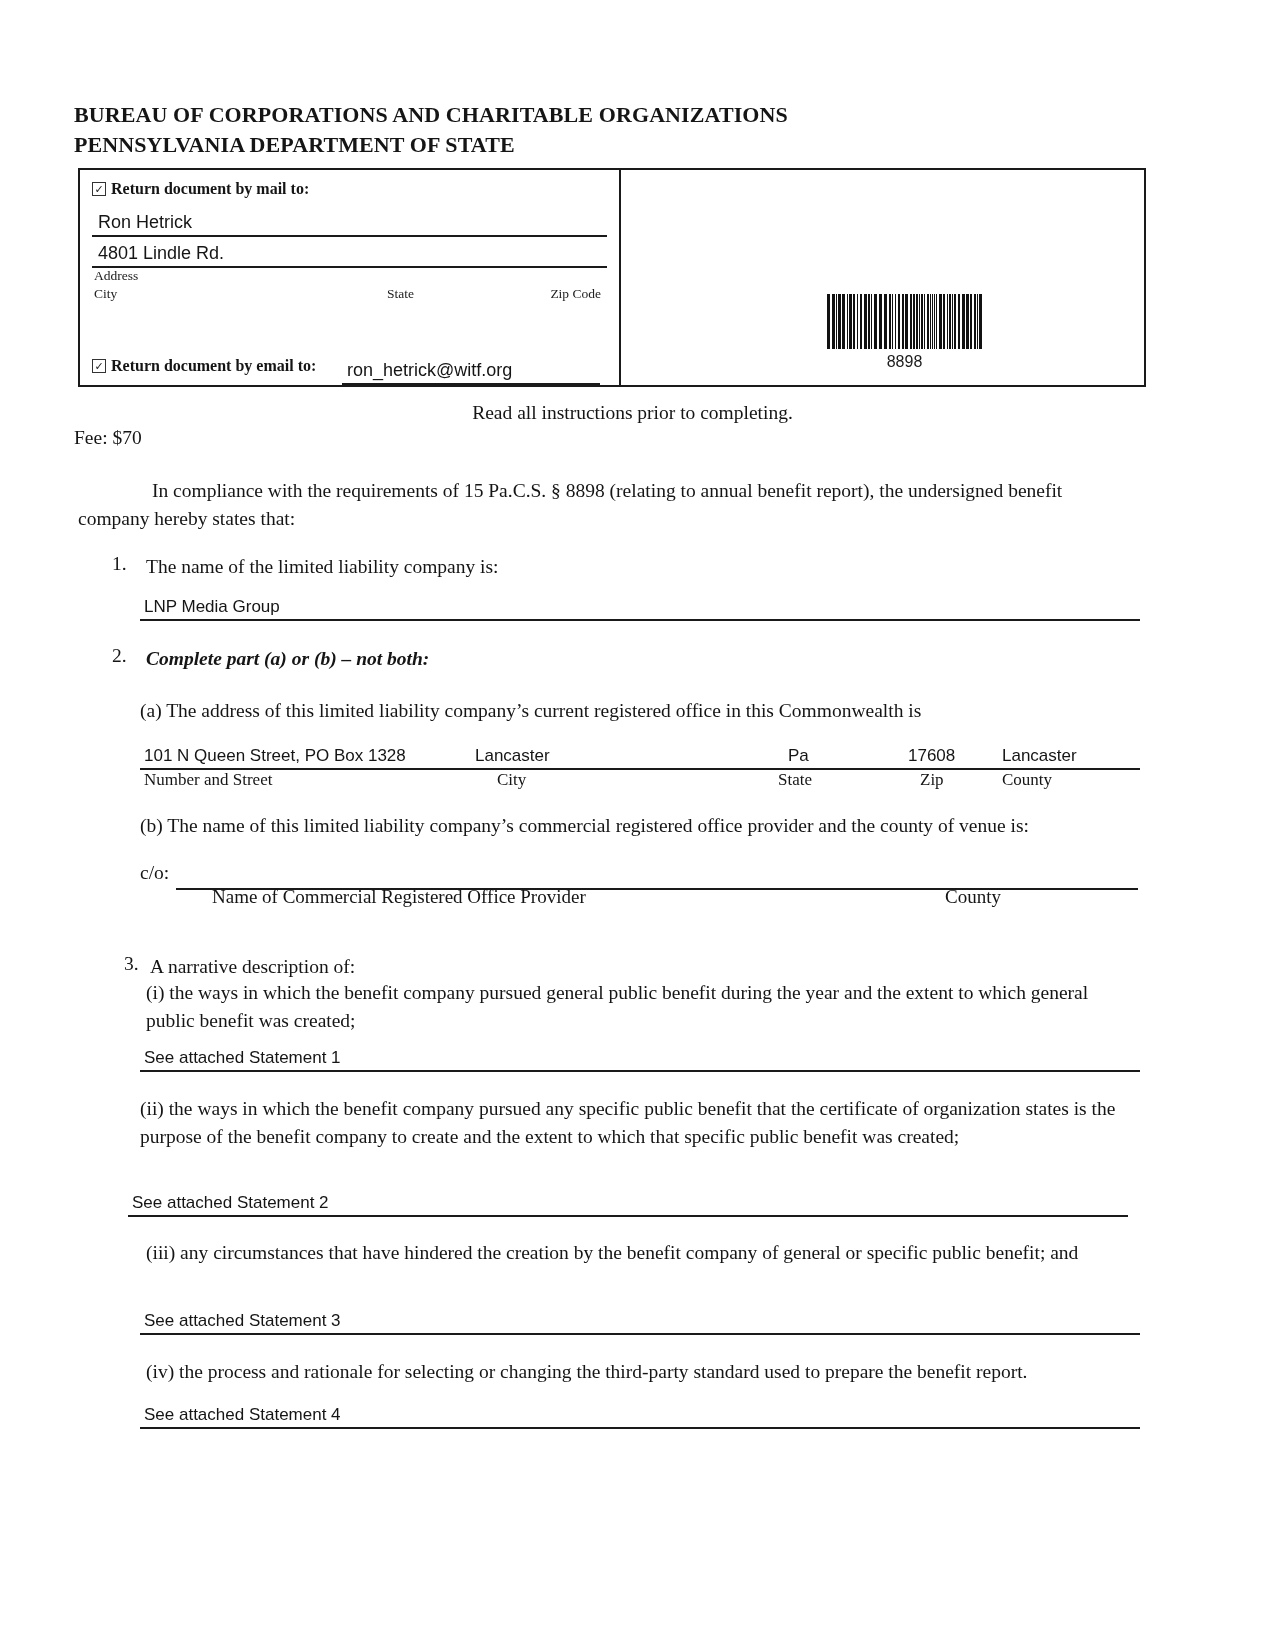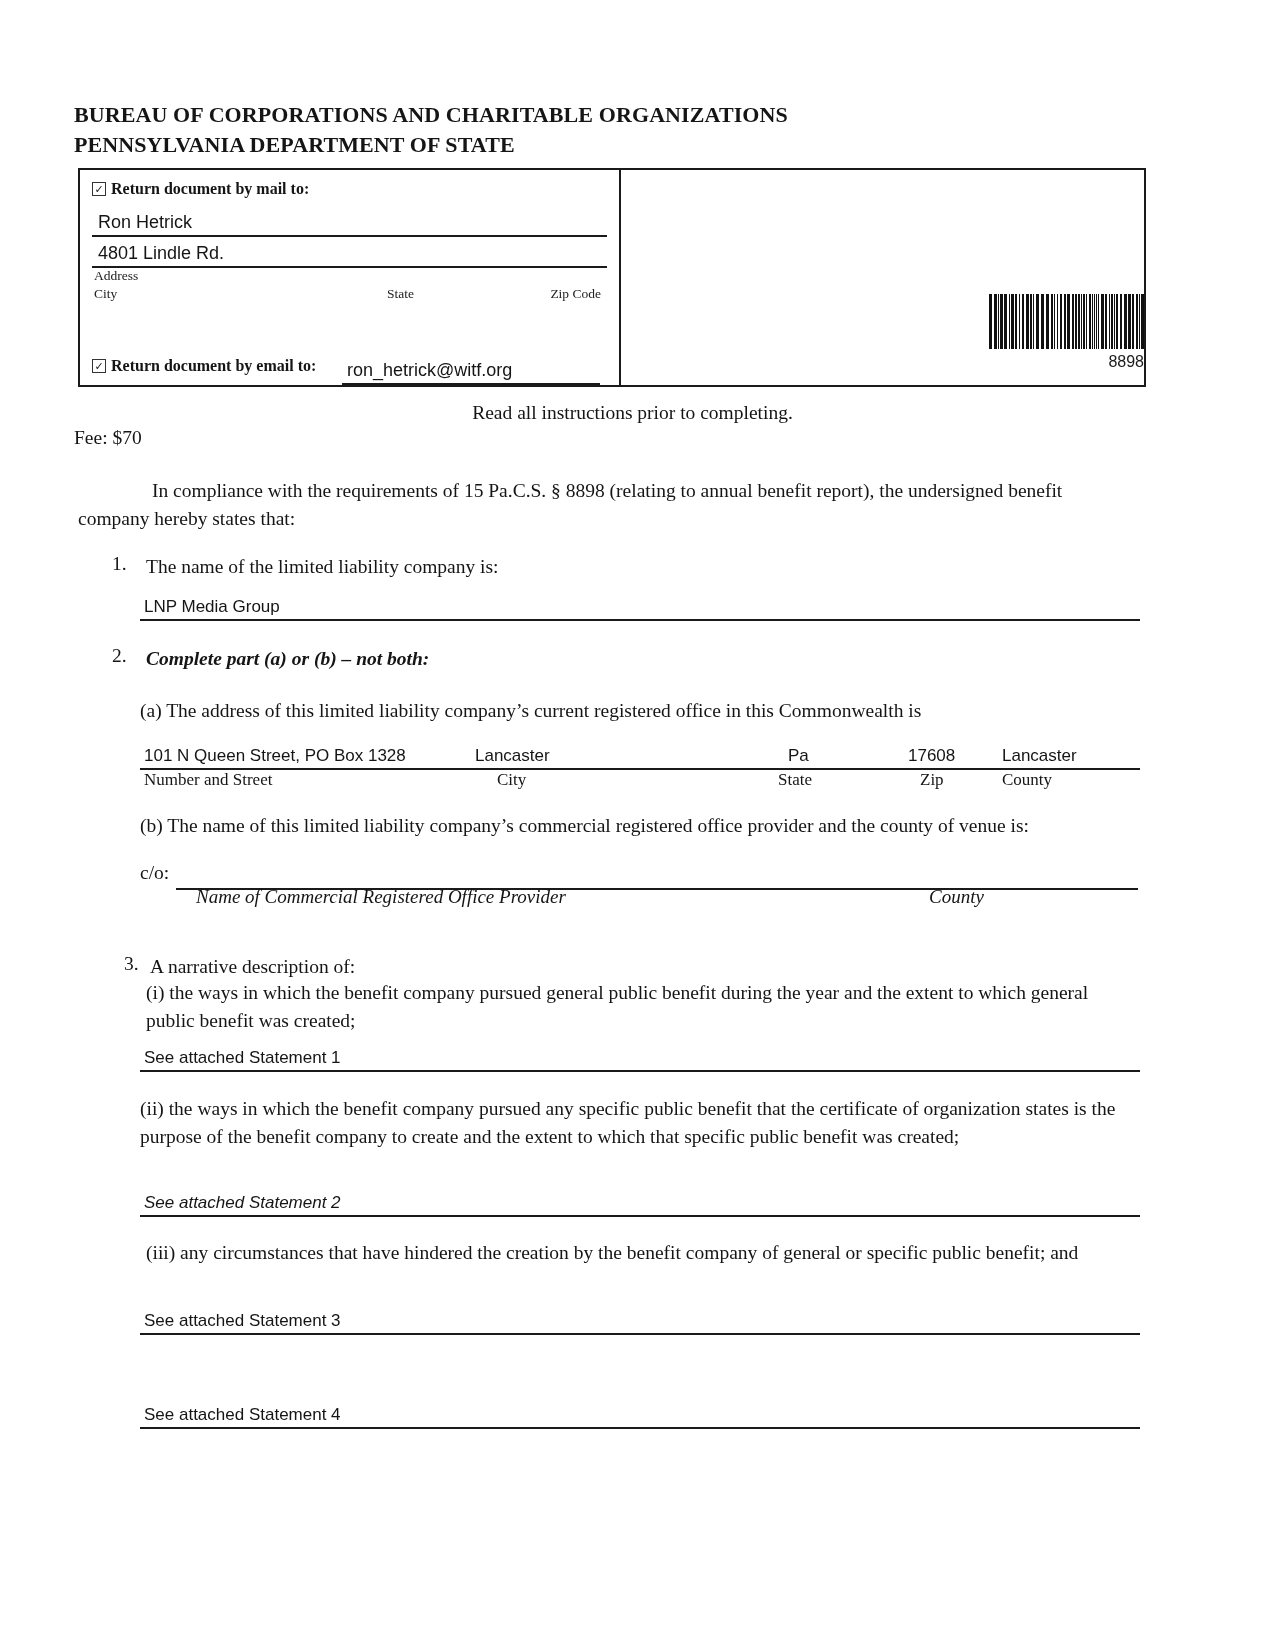--- a/index.html
+++ b/index.html
@@ -155,21 +155,21 @@
     text-align: center;
     font-family: "Liberation Sans", sans-serif;
     font-size: 19px;
     line-height: 25px;
     color: #1b1b1b;
   }
   .barcode-wrap {
     position: absolute;
     left: 0; right: 0;
     top: 110px;
-    text-align: right;
+    text-align: center;
     padding-left: 44px;
   }
   .barcode {
     display: inline-block;
     height: 55px;
     line-height: 0;
     font-size: 0;
   }
   .barcode i {
     display: inline-block;
@@ -291,25 +291,24 @@
   .co-line {
     position: absolute;
     left: 176px;
     top: 862px;
     width: 962px;
     height: 26px;
     border-bottom: 2.5px solid #1a1a1a;
   }
   .co-caps {
     position: absolute;
-    left: 124px;
+    left: 140px;
     top: 886px;
     width: 1000px;
     height: 24px;
-    font-style: italic;
   }
   .co-caps .c {
     position: absolute;
     top: 0;
     font-size: 19px;
     font-family: "Liberation Serif", serif;
   }
   .co-caps .c.provider { left: 72px; }
   .co-caps .c.county   { left: 805px; }
 </style>
@@ -413,26 +412,27 @@
 
   <div class="num" style="left:124px; top:953px;">3.</div>
   <div class="item" style="left:150px; top:953px; width:900px;">A narrative description of:</div>
 
   <div class="item" style="left:146px; top:979px; width:995px;">(i)  the ways in which the benefit company pursued general public benefit during the year and the extent to which general public benefit was created;</div>
   <div class="answerline" style="left:140px; top:1043px; width:1000px;">
     <span class="val">See attached Statement 1</span>
   </div>
 
   <div class="item" style="left:140px; top:1095px; width:1000px;">(ii)  the ways in which the benefit company pursued any specific public benefit that the certificate of organization states is the purpose of the benefit company to create and the extent to which that specific public benefit was created;</div>
-  <div class="answerline" style="left:140px; top:1188px; width:1000px;font-style:italic;">
+  <div class="answerline" style="left:128px; top:1188px; width:1000px;">
     <span class="val">See attached Statement 2</span>
   </div>
 
   <div class="item" style="left:146px; top:1239px; width:995px;">(iii)  any circumstances that have hindered the creation by the benefit company of general or specific public benefit; and</div>
   <div class="answerline" style="left:140px; top:1306px; width:1000px;">
     <span class="val">See attached Statement 3</span>
   </div>
 
+  <div class="item" style="left:146px; top:1358px; width:1000px;">(iv)  the process and rationale for selecting or changing the third-party standard used to prepare the benefit report.</div>
   <div class="answerline" style="left:140px; top:1400px; width:1000px;">
     <span class="val">See attached Statement 4</span>
   </div>
 
 </div>
 
 </body></html>

